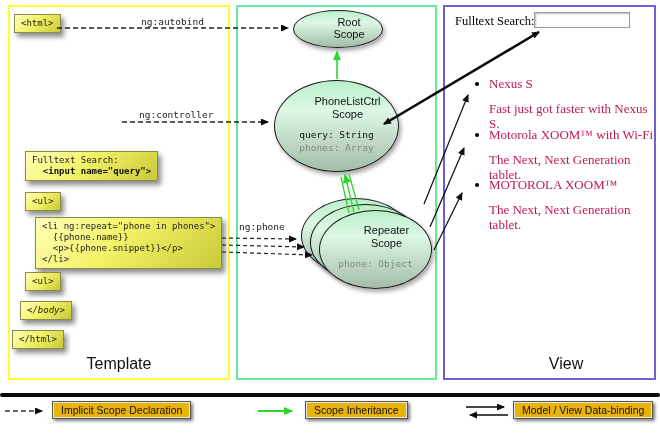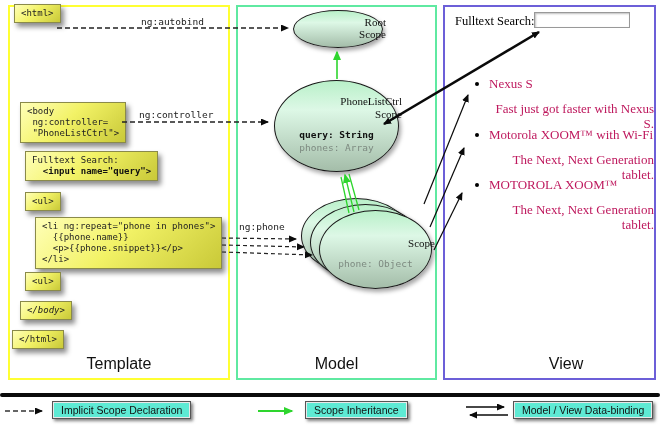--- a/index.html
+++ b/index.html
@@ -13,21 +13,21 @@
   .panel-label{position:absolute;top:355px;font-size:16px;color:#111;text-align:center;}
   .lbl-template{left:8px;width:222px;}
   .lbl-model{left:236px;width:201px;}
   .lbl-view{left:443px;width:246px;}
   
   .codebox{position:absolute;background:linear-gradient(135deg,#ffffb8 0%,#f2f266 45%,#c9c938 100%);
            border:1px solid #8a8a4a;box-shadow:3px 4px 5px rgba(0,0,0,.45);
            padding:3px 6px;z-index:10;}
   .code-line{font-family:"DejaVu Sans Mono",monospace;font-size:9px;line-height:11px;color:#222;white-space:pre;}
   .code-bold{font-weight:bold;color:#111;}
-  .box-html-open{left:14px;top:4px;}
+  .box-html-open{left:14px;top:14px;}
   .box-body-open{left:20px;top:102px;}
   .box-fulltext{left:25px;top:151px;}
   .box-ul-open{left:25px;top:192px;}
   .box-li{left:35px;top:217px;}
   .box-ul-open-2{left:25px;top:272px;}
   .box-body-close{left:20px;top:301px;font-style:italic;}
   .box-html-close{left:12px;top:330px;}
   
   .directive{position:absolute;font-family:"DejaVu Sans Mono",monospace;font-size:9.5px;color:#222;z-index:15;text-align:right;}
   .lbl-autobind{left:141px;top:16px;}
@@ -35,58 +35,53 @@
   .lbl-repeat{left:239px;top:221px;}
   
   .ellipse{position:absolute;border:1.5px solid #1a1a1a;border-radius:50%;
            background:linear-gradient(180deg,#b9f0c9 0%,#ddf8e6 32%,#a4bda9 100%);
            box-shadow:2px 3px 4px rgba(0,0,0,.35);box-sizing:border-box;}
   .el-root{left:293px;top:10px;width:90px;height:38px;z-index:6;}
   .el-phonelist{left:274px;top:80px;width:125px;height:92px;z-index:6;}
   .el-rep-back{left:301px;top:198px;width:110px;height:76px;z-index:3;}
   .el-rep-mid{left:310px;top:204px;width:111px;height:77px;z-index:4;}
   .el-rep-front{left:319px;top:210px;width:113px;height:79px;z-index:5;}
-  .scope-name{position:absolute;left:4px;width:100%;text-align:right;font-size:11px;line-height:12px;color:#111;font-family:Liberation Serif, serif;}
+  .scope-name{position:absolute;left:11px;width:100%;text-align:center;font-size:11px;line-height:12px;color:#111;}
   .scope-prop{position:absolute;left:0;width:100%;text-align:center;font-family:"DejaVu Sans Mono",monospace;font-size:9.5px;line-height:12px;}
-  .prop-bold{font-weight:bold;color:#111;}
+  .prop-bold{font-weight:normal;color:#111;}
   .prop-gray{color:#7d8a80;}
   
   .view-search-label{position:absolute;left:455px;top:14px;font-family:"Liberation Serif",serif;font-size:12.5px;color:#000;}
   .view-search-input{position:absolute;left:534px;top:12px;width:90px;height:14px;border:1px solid #999;
                      box-shadow:inset 1px 1px 2px rgba(0,0,0,.25);font-size:11px;padding:0 2px;background:#fff;}
   .view-item{position:absolute;left:464px;width:190px;font-family:"Liberation Serif",serif;font-size:13px;color:#be185d;}
   .vi-1{top:76px;} .vi-2{top:127px;} .vi-3{top:177px;}
   .view-title{position:relative;padding-left:25px;line-height:15px;}
   .view-title:before{content:"";position:absolute;left:11px;top:6px;width:4px;height:4px;border-radius:50%;background:#000;}
-  .view-snippet{padding-left:25px;margin-top:10px;line-height:15px;text-align:right;}
+  .view-snippet{padding-left:25px;margin-top:10px;line-height:15px;}
   
   .legend-divider{position:absolute;left:0;top:393px;width:660px;height:4px;background:#0a0a0a;border-radius:2px;}
-  .legend-box{position:absolute;top:401px;background:#5eead4;border:1px solid #555;
+  .legend-box{position:absolute;top:401px;background:#eab308;border:1px solid #555;
               box-shadow:2px 2px 3px rgba(0,0,0,.5), inset 0 0 0 1px #e8e8e8;
               font-size:10.5px;color:#111;padding:2px 8px;white-space:nowrap;}
   .lg-implicit{left:52px;} .lg-inherit{left:305px;} .lg-databind{left:513px;}
   
   svg.arrows{position:absolute;left:0;top:0;width:660px;height:435px;z-index:20;pointer-events:none;}
 </style>
 </head>
 <body>
 
 <div class="canvas">
 
   <div class="panel panel-template"></div>
   <div class="panel panel-model"></div>
   <div class="panel panel-view"></div>
 
   <div class="codebox box-html-open">
     <div class="code-line">&lt;html&gt;</div>
-  </div>
-  <div class="codebox box-body-open">
-    <div class="code-line">&lt;body</div>
-    <div class="code-line"> ng:controller=</div>
-    <div class="code-line"> "PhoneListCtrl"&gt;</div>
   </div>
   <div class="codebox box-fulltext">
     <div class="code-line">Fulltext Search:</div>
     <div class="code-line code-bold">  &lt;input name="query"&gt;</div>
   </div>
   <div class="codebox box-ul-open">
     <div class="code-line">&lt;ul&gt;</div>
   </div>
   <div class="codebox box-li">
     <div class="code-line">&lt;li ng:repeat="phone in phones"&gt;</div>
@@ -116,20 +111,21 @@
   <div class="ellipse el-phonelist">
     <div class="scope-name" style="top:14px">PhoneListCtrl</div>
     <div class="scope-name" style="top:27px">Scope</div>
     <div class="scope-prop prop-bold" style="top:48px">query: String</div>
     <div class="scope-prop prop-gray" style="top:61px">phones: Array</div>
   </div>
 
   <div class="ellipse el-rep-back"></div>
   <div class="ellipse el-rep-mid"></div>
   <div class="ellipse el-rep-front">
+    <div class="scope-name" style="top:13px">Repeater</div>
     <div class="scope-name" style="top:26px">Scope</div>
     <div class="scope-prop prop-gray" style="top:47px">phone: Object</div>
   </div>
 
   <div class="view-search-label">Fulltext Search:</div>
   <input class="view-search-input" type="text" value="" style="">
 
   <div class="view-item vi-1">
     <div class="view-title">Nexus S</div>
     <div class="view-snippet">Fast just got faster with Nexus S.</div>
@@ -137,21 +133,20 @@
   <div class="view-item vi-2">
     <div class="view-title">Motorola XOOM™ with Wi-Fi</div>
     <div class="view-snippet">The Next, Next Generation tablet.</div>
   </div>
   <div class="view-item vi-3">
     <div class="view-title">MOTOROLA XOOM™</div>
     <div class="view-snippet">The Next, Next Generation tablet.</div>
   </div>
 
   <div class="panel-label lbl-template">Template</div>
-  <div class="panel-label lbl-model">Model</div>
   <div class="panel-label lbl-view">View</div>
 
   <div class="legend-divider"></div>
   <div class="legend-box lg-implicit">Implicit Scope Declaration</div>
   <div class="legend-box lg-inherit">Scope Inheritance</div>
   <div class="legend-box lg-databind">Model / View Data-binding</div>
 
   <svg class="arrows" viewBox="0 0 660 435">
     <defs>
       <marker id="ah" markerUnits="userSpaceOnUse" markerWidth="9" markerHeight="8" refX="7" refY="3.5" orient="auto">

